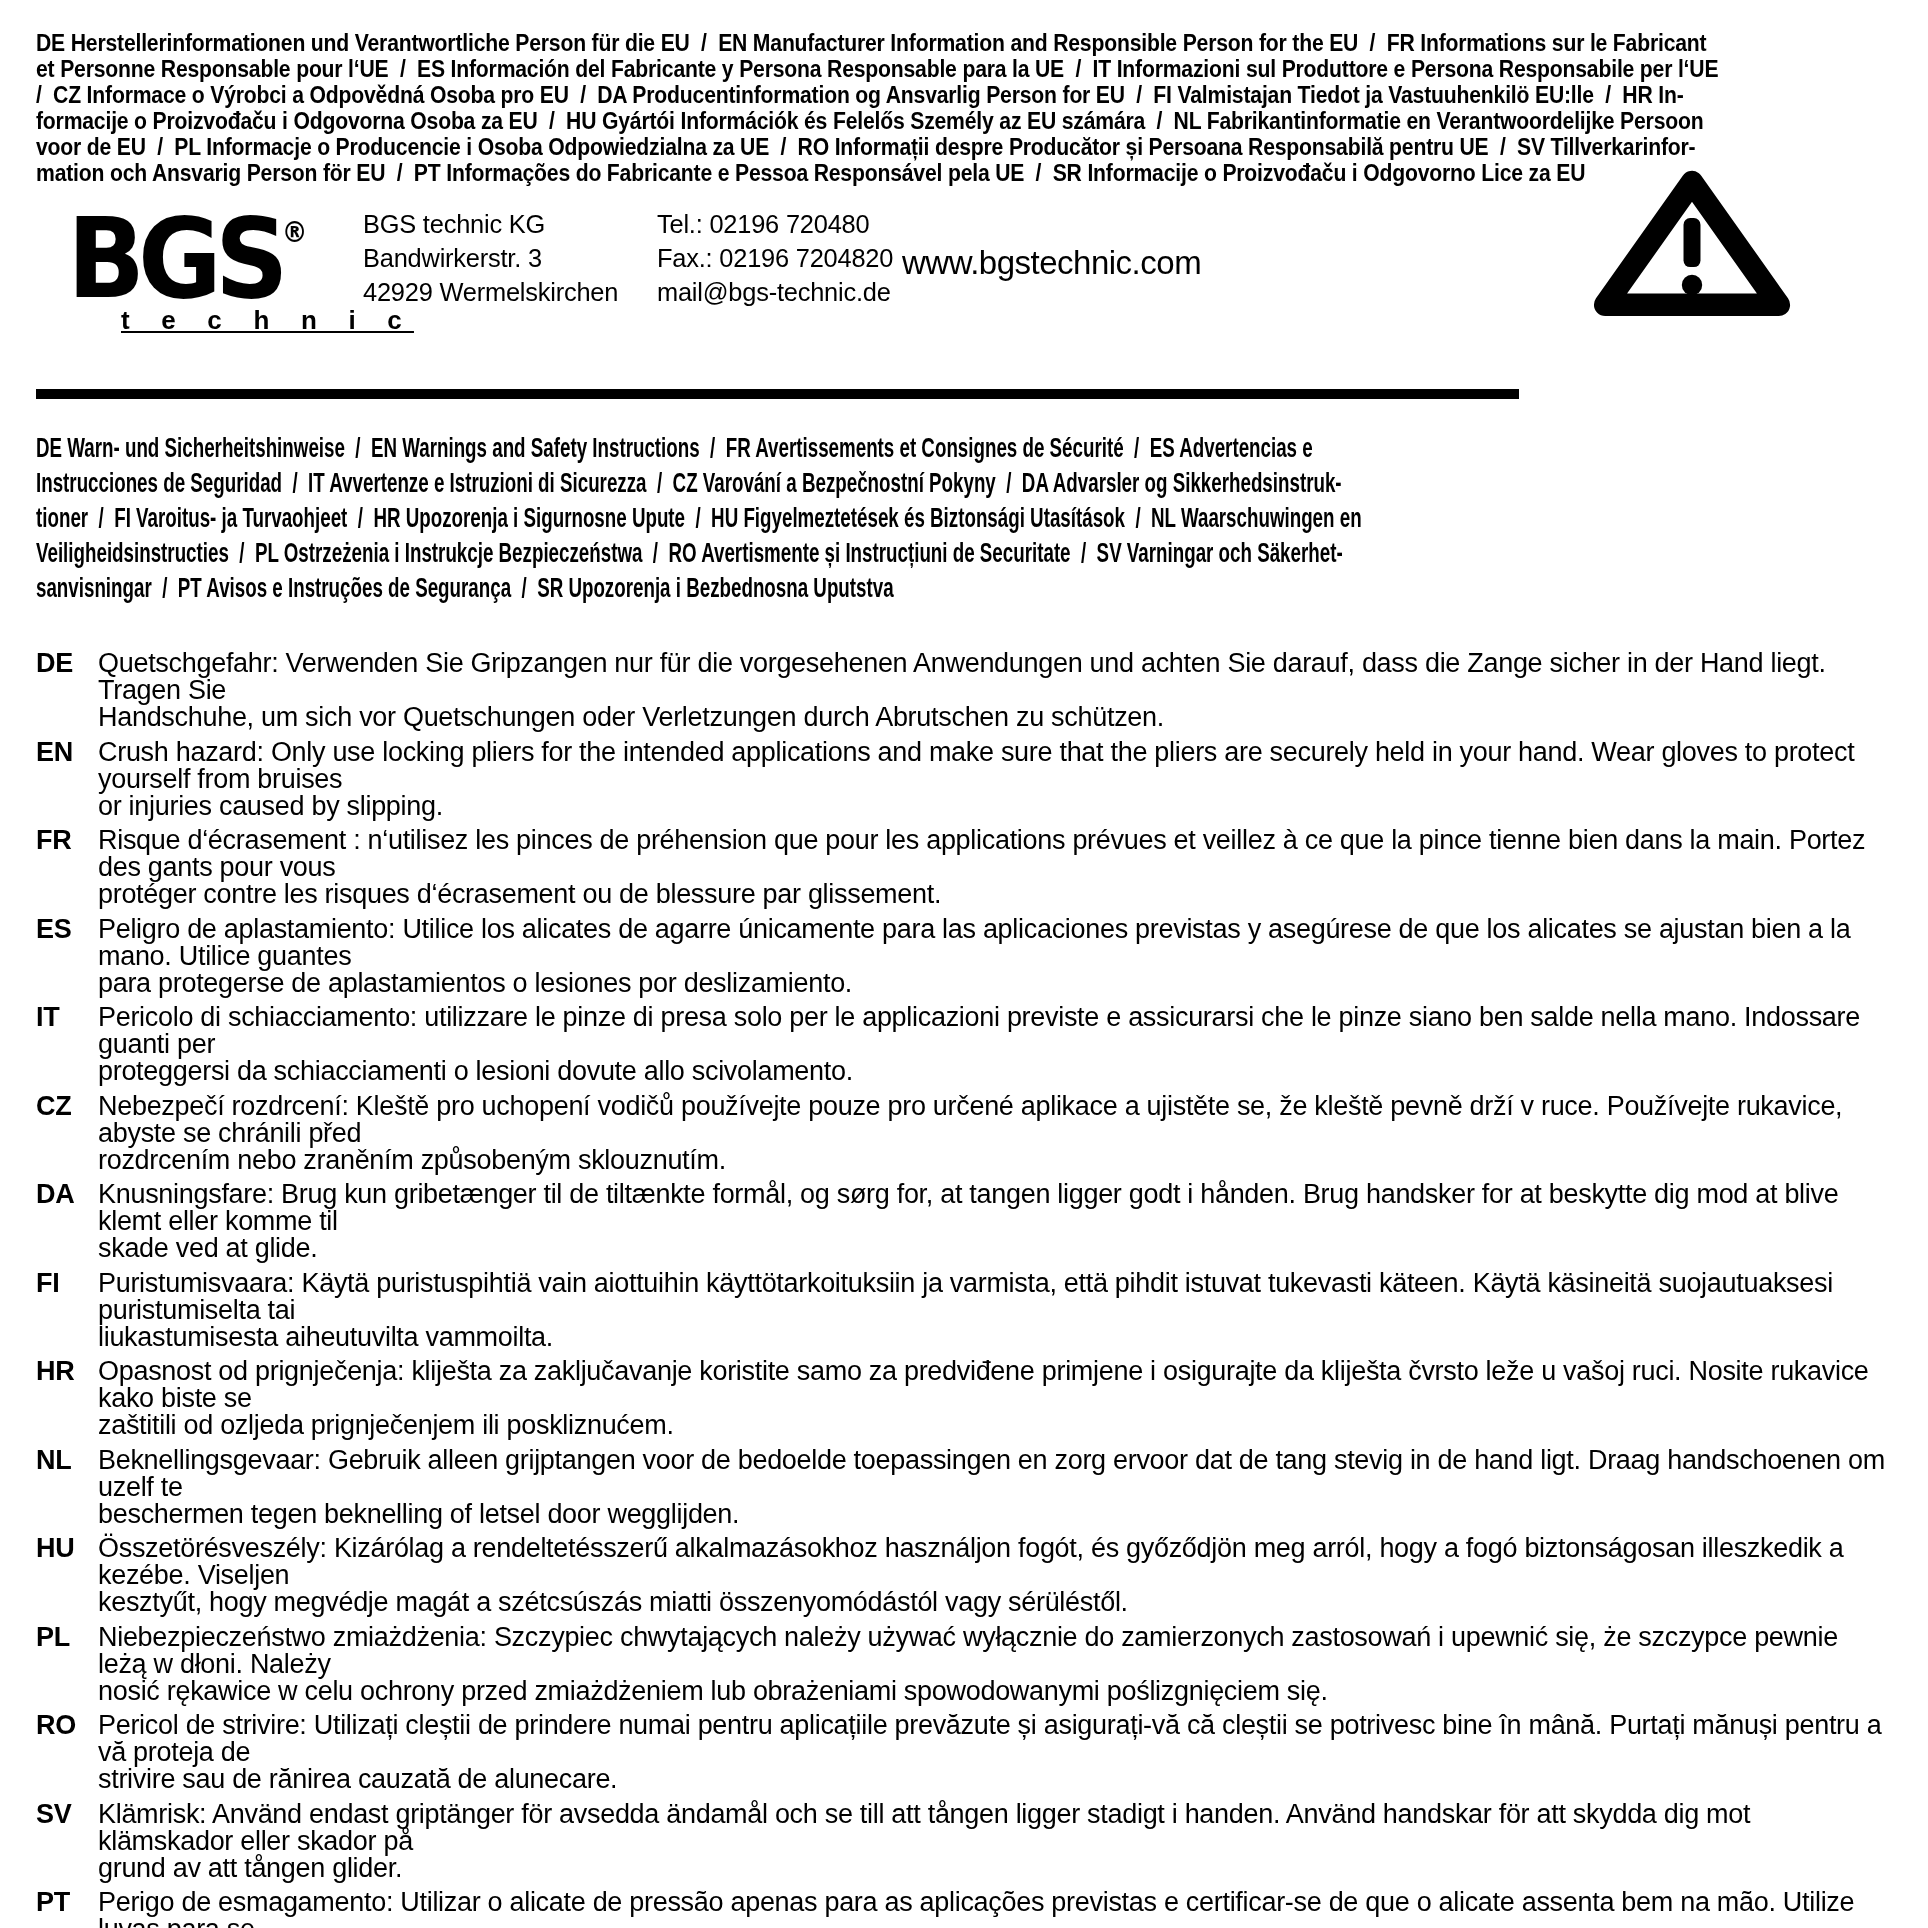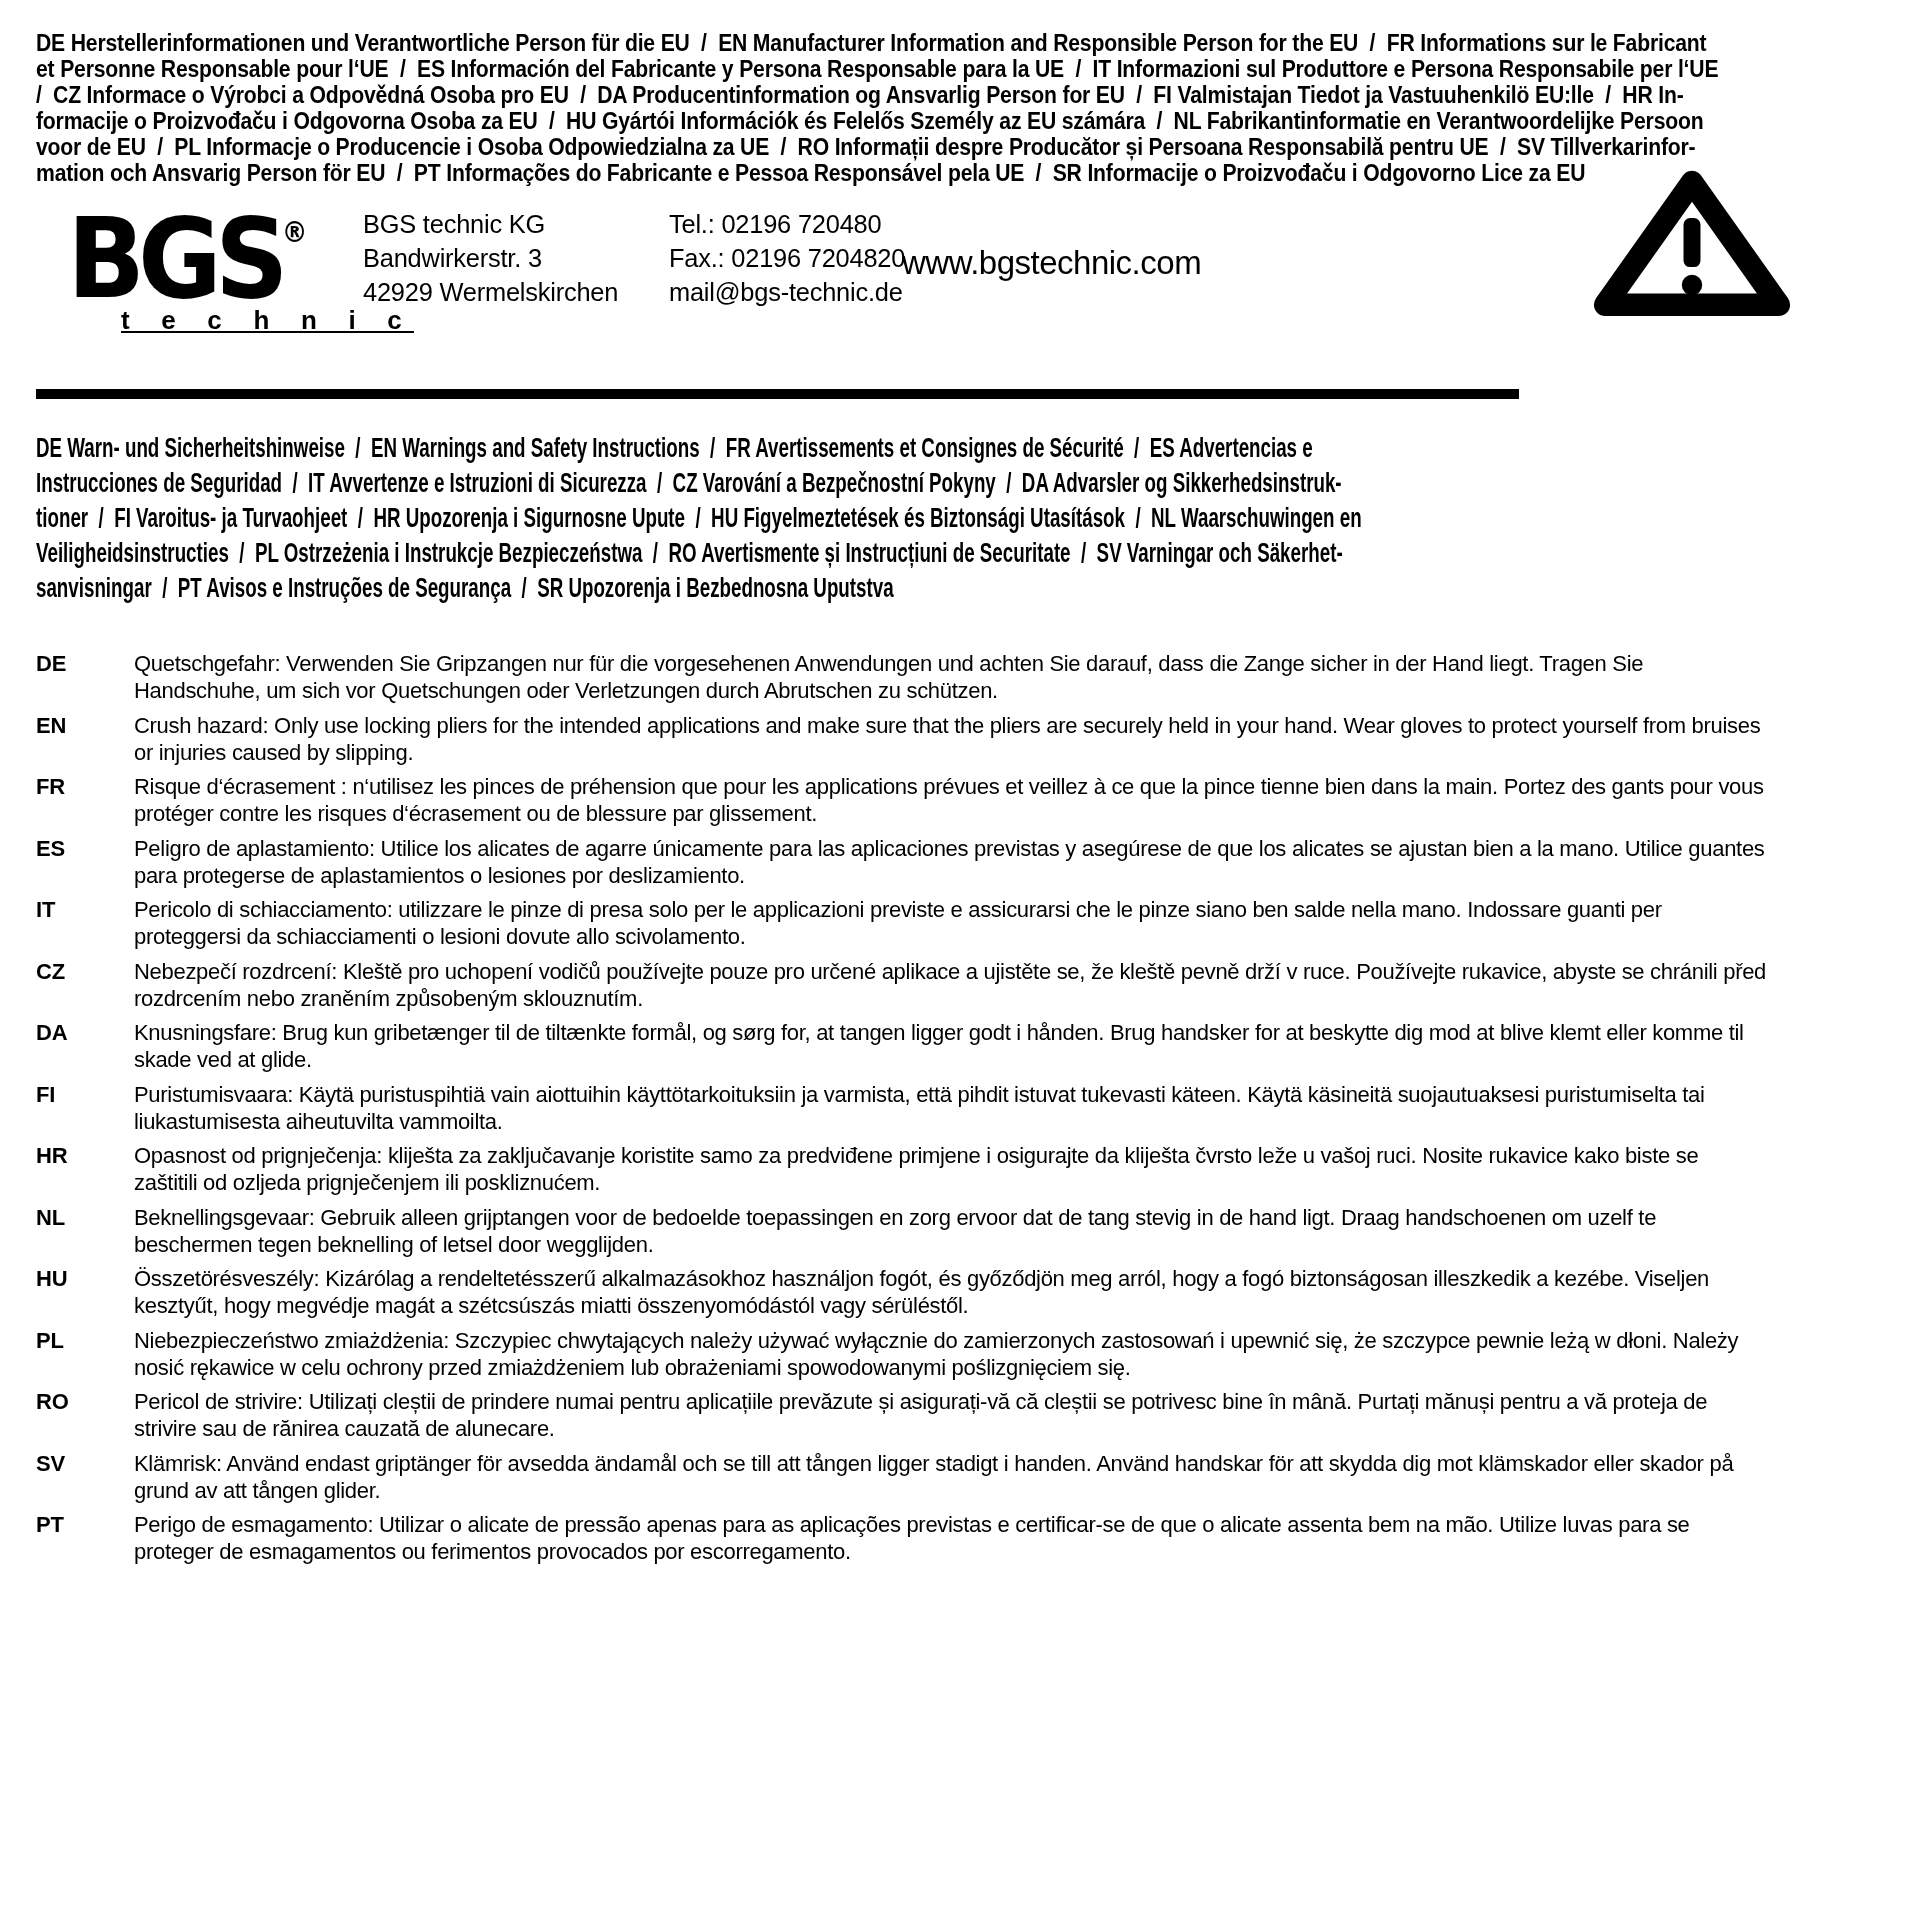--- a/index.html
+++ b/index.html
@@ -42,39 +42,39 @@
   .logo-sub {
     font-weight: bold;
     font-size: 26px;
     letter-spacing: 12.2px;
     margin: 1.9px 0 0 73px;
     white-space: nowrap;
     text-decoration: underline;
   }
   .addr-col { position: absolute; top: 21px; font-size: 25.4px; line-height: 34px; letter-spacing: -0.2px; margin-left: 35px; }
   .addr-col.c1 { left: 292px; }
-  .addr-col.c2 { left: 598px; }
+  .addr-col.c2 { left: 586px; }
   .website {
     position: absolute; left: 866px; top: 58px;
     font-size: 33px; font-weight: normal; letter-spacing: -0.5px;
   }
   .warn-triangle { position: absolute; left: 1556px; top: -17px; }
   .divider { width: 1483px; height: 10.4px; background: #000; margin-top: 2.8px; }
   .p2 {
     margin-top: 31px;
     font-weight: bold;
     font-size: 28px;
     line-height: 35px;
     white-space: pre-wrap;
     width: 2072px;
     transform: scaleX(0.67);
     transform-origin: 0 0;
   }
   .warnings { margin-top: 45px; }
-  .row { display: flex; margin-bottom: 7.5px; font-size: 22px; line-height: 27px; gap: 36px; }
+  .row { display: flex; margin-bottom: 7.5px; font-size: 27px; line-height: 27px; }
   .code { width: 62px; flex: 0 0 62px; font-weight: bold; letter-spacing: -0.2px; }
   .text { white-space: pre-wrap; width: 1808px; letter-spacing: -0.3px; }
 </style>
 </head>
 <body>
 
 <div class="page">
 
   <div class="p1">DE Herstellerinformationen und Verantwortliche Person für die EU  /  EN Manufacturer Information and Responsible Person for the EU  /  FR Informations sur le Fabricant
 et Personne Responsable pour l‘UE  /  ES Información del Fabricante y Persona Responsable para la UE  /  IT Informazioni sul Produttore e Persona Responsabile per l‘UE

